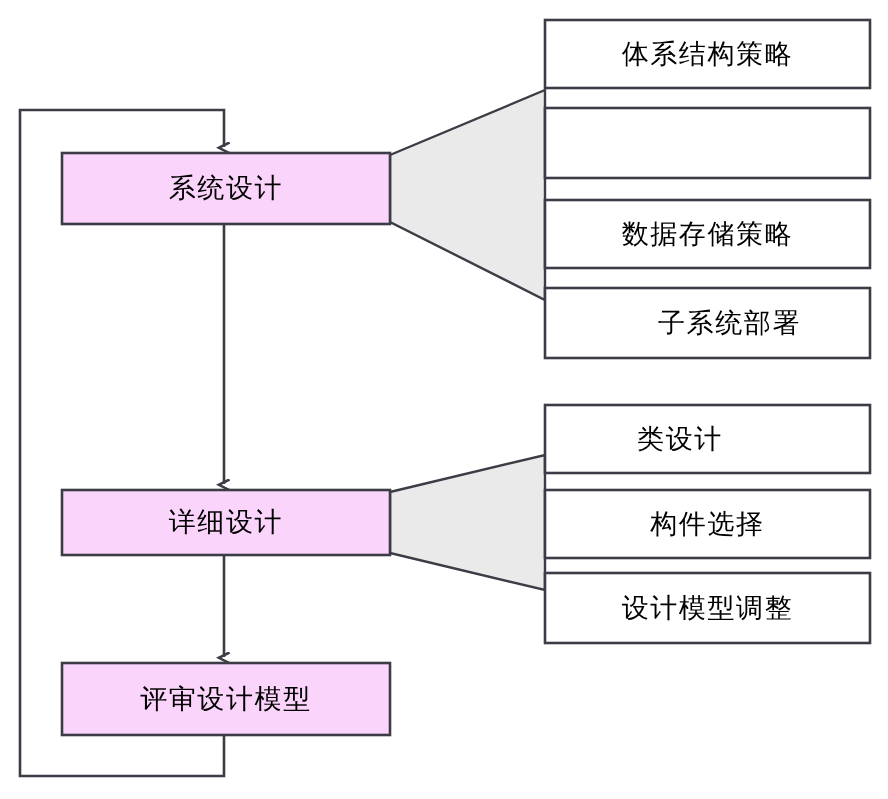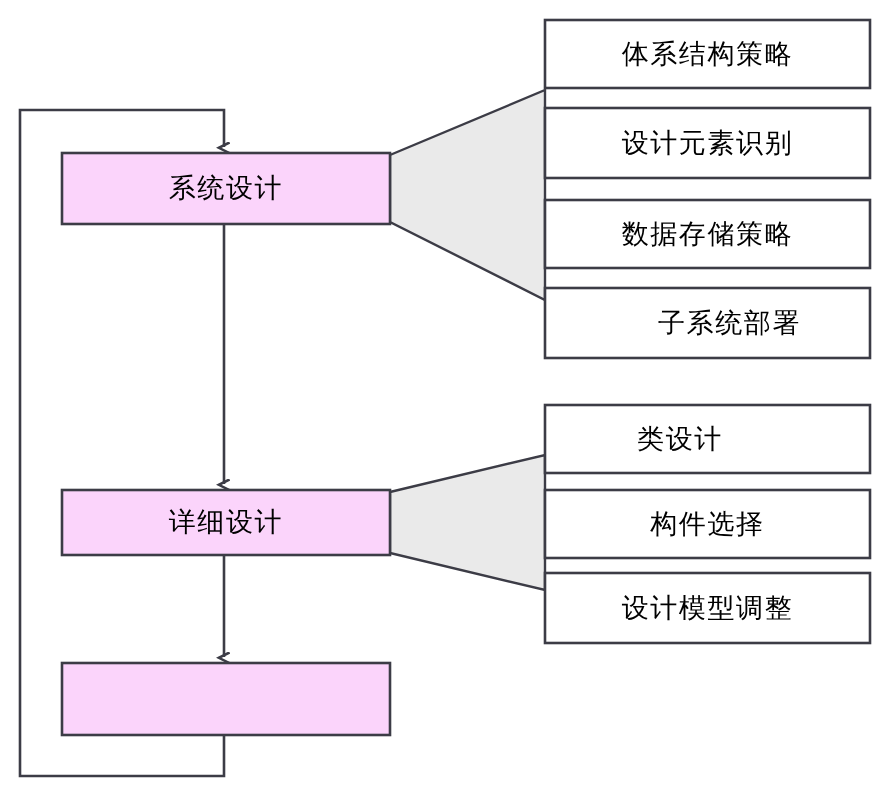--- a/index.html
+++ b/index.html
@@ -92,24 +92,24 @@
 
     <rect x="545" y="405" width="325" height="68" fill="#ffffff" stroke="#3c3c46" stroke-width="2.6"></rect>
     <rect x="545" y="490" width="325" height="68" fill="#ffffff" stroke="#3c3c46" stroke-width="2.6"></rect>
     <rect x="545" y="573" width="325" height="70" fill="#ffffff" stroke="#3c3c46" stroke-width="2.6"></rect>
   </svg>
 
   <div class="node-label stage-label" style="left:62px; top:153px; width:328px; height:71px;">系统设计</div>
 
   <div class="node-label stage-label" style="left:62px; top:490px; width:328px; height:65px;">详细设计</div>
 
+  <div class="node-label stage-label" style="left:62px; top:663px; width:328px; height:72px;">评审设计模型</div>
 
   <div class="node-label activity-label" style="left:545px; top:20px; width:325px; height:68px;">体系结构策略</div>
 
-  <div class="node-label activity-label" style="left:545px; top:108px; width:325px; height:70px;">设计元素识别</div>
 
   <div class="node-label activity-label" style="left:545px; top:200px; width:325px; height:68px;">数据存储策略</div>
 
   <div class="node-label activity-label" style="left:545px; top:288px; width:325px; height:70px;margin-left:22px;">子系统部署</div>
 
   <div class="node-label activity-label" style="left:545px; top:405px; width:270px; height:68px;">类设计</div>
 
   <div class="node-label activity-label" style="left:545px; top:490px; width:325px; height:68px;border-radius:12px;">构件选择</div>
 
   <div class="node-label activity-label" style="left:545px; top:573px; width:325px; height:70px;font-family:Liberation Serif, serif;">设计模型调整</div>

